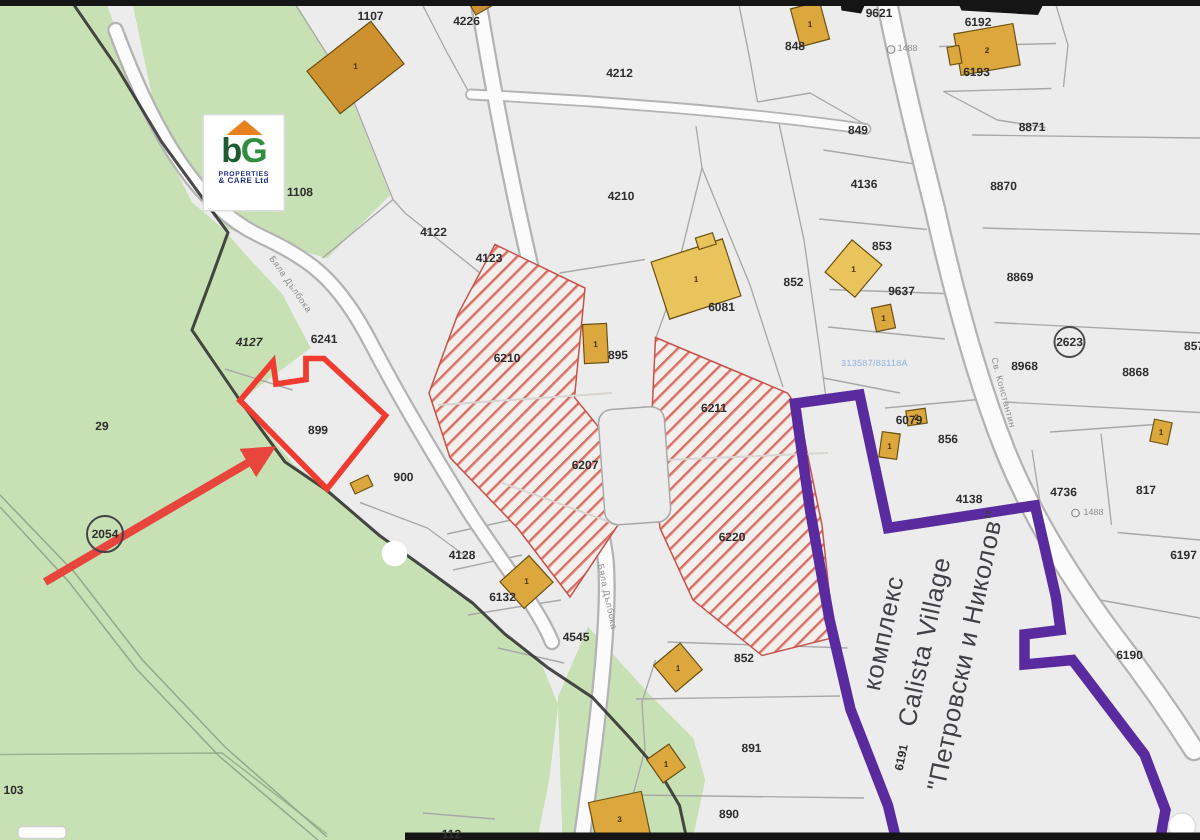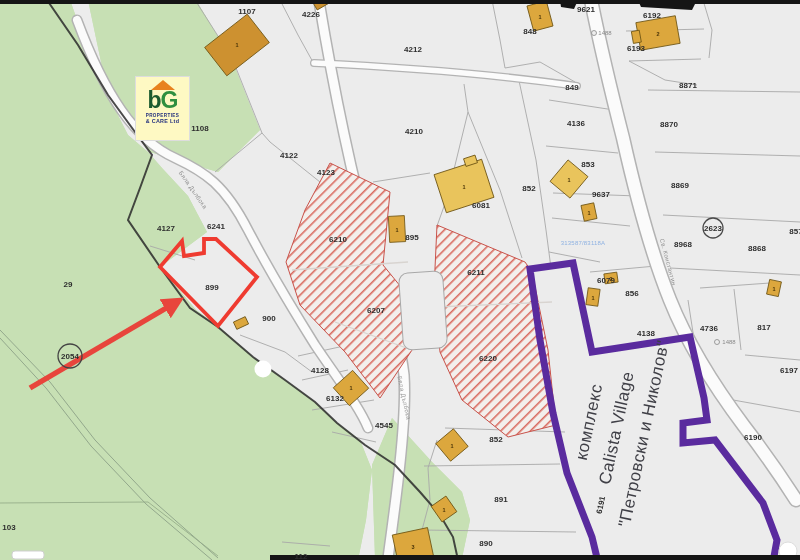--- a/index.html
+++ b/index.html
@@ -9,21 +9,21 @@
   #label-layer{position:absolute;left:0;top:0;width:740px;height:560px;pointer-events:none}
   .lbl{position:absolute;transform:translate(-50%,-50%);font-size:8px;font-weight:700;
        color:#2e2e2e;white-space:nowrap;letter-spacing:0}
   .lbl.sm{font-size:6px;font-weight:400;color:#8a8a8a}
   .lbl.ref{font-size:6px;font-weight:400;color:#8fb2e2;letter-spacing:.2px}
   .blbl{position:absolute;transform:translate(-50%,-50%);font-size:5.5px;font-weight:700;color:#4a3408}
   .rlbl{position:absolute;font-size:6px;font-weight:400;color:#8f8f8f;white-space:nowrap;letter-spacing:.4px}
   #complex-text{position:absolute;left:617px;top:428px;
        transform:translate(-50%,-50%) rotate(-78deg);text-align:center;white-space:nowrap;
        font-size:17px;line-height:1.65;color:#3f3f46;font-weight:500;letter-spacing:.5px}
-  #logo{position:absolute;left:136px;top:77px;width:53px;height:63px;background:#fef9c3;
+  #logo{position:absolute;left:136px;top:77px;width:53px;height:63px;background:#ffffff;
        box-shadow:0 0 0 1px #ddd;text-align:center;padding-top:3px;box-sizing:border-box}
   #logo .tri{width:0;height:0;border-left:12px solid transparent;border-right:12px solid transparent;
        border-bottom:10px solid #e8821e;margin:0 auto 0}
   #logo .letters{font-size:23px;font-weight:800;line-height:.95;letter-spacing:-1px}
   #logo .lb{color:#1d5c2f}
   #logo .lg{color:#2f8f3f}
   #logo .l1{font-size:4.6px;font-weight:700;color:#23307e;letter-spacing:.4px;margin-top:1px}
   #logo .l2{font-size:5.4px;font-weight:700;color:#23307e;letter-spacing:.3px}
 </style>
 </head>
@@ -204,51 +204,51 @@
   <rect x="12" y="551" width="32" height="8" rx="3" fill="#ffffff" stroke="#cfcfcf"></rect>
 </svg>
 
 <div id="label-layer">
     <div class="lbl" style="left: 247px; top: 11px; transform: translate(-50%, -50%);">1107</div>
     <div class="lbl" style="left: 311px; top: 14px; transform: translate(-50%, -50%);">4226</div>
     <div class="lbl" style="left: 413px; top: 33px; transform: translate(-50%, -50%); margin-top: 16px;">4212</div>
     <div class="lbl" style="left: 586px; top: 9px; transform: translate(-50%, -50%);">9621</div>
     <div class="lbl" style="left: 652px; top: 15px; transform: translate(-50%, -50%);">6192</div>
     <div class="lbl" style="left: 530px; top: 31px; transform: translate(-50%, -50%);">848</div>
-    <div class="lbl" style="left: 636px; top: 48px; transform: translate(-50%, -50%);">6193</div>
+    <div class="lbl" style="left: 651px; top: 48px; transform: translate(-50%, -50%);">6193</div>
     <div class="lbl" style="left: 572px; top: 87px; transform: translate(-50%, -50%);">849</div>
     <div class="lbl" style="left: 688px; top: 85px; transform: translate(-50%, -50%);">8871</div>
     <div class="lbl" style="left: 200px; top: 128px; transform: translate(-50%, -50%);">1108</div>
     <div class="lbl" style="left: 289px; top: 155px; transform: translate(-50%, -50%);">4122</div>
     <div class="lbl" style="left: 326px; top: 172px; transform: translate(-50%, -50%); text-align: center;">4123</div>
     <div class="lbl" style="left: 414px; top: 131px; transform: translate(-50%, -50%);">4210</div>
     <div class="lbl" style="left: 529px; top: 188px; transform: translate(-50%, -50%);">852</div>
     <div class="lbl" style="left: 576px; top: 123px; transform: translate(-50%, -50%);">4136</div>
     <div class="lbl" style="left: 588px; top: 164px; transform: translate(-50%, -50%);">853</div>
     <div class="lbl" style="left: 601px; top: 194px; transform: translate(-50%, -50%);">9637</div>
     <div class="lbl" style="left: 606px; top: 236px; transform: translate(-50%, -50%); margin-top: 44px;">6079</div>
     <div class="lbl" style="left: 669px; top: 124px; transform: translate(-50%, -50%);">8870</div>
     <div class="lbl" style="left: 680px; top: 185px; transform: translate(-50%, -50%);">8869</div>
     <div class="lbl" style="left: 683px; top: 244px; transform: translate(-50%, -50%);">8968</div>
     <div class="lbl" style="left: 733px; top: 248px; transform: translate(-50%, -50%); margin-left: 24px;">8868</div>
     <div class="lbl" style="left: 713px; top: 228px; transform: translate(-50%, -50%);">2623</div>
     <div class="lbl" style="left: 796px; top: 231px; transform: translate(-50%, -50%);">857</div>
-    <div class="lbl" style="left: 166px; top: 228px; transform: translate(-50%, -50%);">4127</div>
+    <div class="lbl" style="left: 166px; top: 228px; transform: translate(-50%, -50%); font-style: italic;">4127</div>
     <div class="lbl" style="left: 216px; top: 226px; transform: translate(-50%, -50%);">6241</div>
     <div class="lbl" style="left: 68px; top: 284px; transform: translate(-50%, -50%);">29</div>
     <div class="lbl" style="left: 70px; top: 356px; transform: translate(-50%, -50%);">2054</div>
     <div class="lbl" style="left: 212px; top: 287px; transform: translate(-50%, -50%);">899</div>
     <div class="lbl" style="left: 269px; top: 318px; transform: translate(-50%, -50%);">900</div>
     <div class="lbl" style="left: 412px; top: 237px; transform: translate(-50%, -50%);">895</div>
     <div class="lbl" style="left: 481px; top: 205px; transform: translate(-50%, -50%);">6081</div>
     <div class="lbl" style="left: 338px; top: 239px; transform: translate(-50%, -50%);">6210</div>
     <div class="lbl" style="left: 476px; top: 272px; transform: translate(-50%, -50%);">6211</div>
-    <div class="lbl" style="left: 376px; top: 310px; transform: translate(-50%, -50%);">6207</div>
+    <div class="lbl" style="left: 390px; top: 310px; transform: translate(-50%, -50%);">6207</div>
     <div class="lbl" style="left: 488px; top: 358px; transform: translate(-50%, -50%);">6220</div>
-    <div class="lbl" style="left: 308px; top: 370px; transform: translate(-50%, -50%); margin-left: 12px;">4128</div>
+    <div class="lbl" style="left: 308px; top: 370px; transform: translate(-50%, -50%);">4128</div>
     <div class="lbl" style="left: 335px; top: 398px; transform: translate(-50%, -50%);">6132</div>
     <div class="lbl" style="left: 384px; top: 425px; transform: translate(-50%, -50%);">4545</div>
     <div class="lbl" style="left: 301px; top: 556px; transform: translate(-50%, -50%);">112</div>
     <div class="lbl" style="left: 9px; top: 527px; transform: translate(-50%, -50%);">103</div>
     <div class="lbl" style="left: 632px; top: 293px; transform: translate(-50%, -50%);">856</div>
     <div class="lbl" style="left: 646px; top: 333px; transform: translate(-50%, -50%);">4138</div>
     <div class="lbl" style="left: 709px; top: 328px; transform: translate(-50%, -50%);">4736</div>
     <div class="lbl" style="left: 764px; top: 327px; transform: translate(-50%, -50%);">817</div>
     <div class="lbl" style="left: 789px; top: 370px; transform: translate(-50%, -50%);">6197</div>
     <div class="lbl" style="left: 753px; top: 437px; transform: translate(-50%, -50%);">6190</div>

